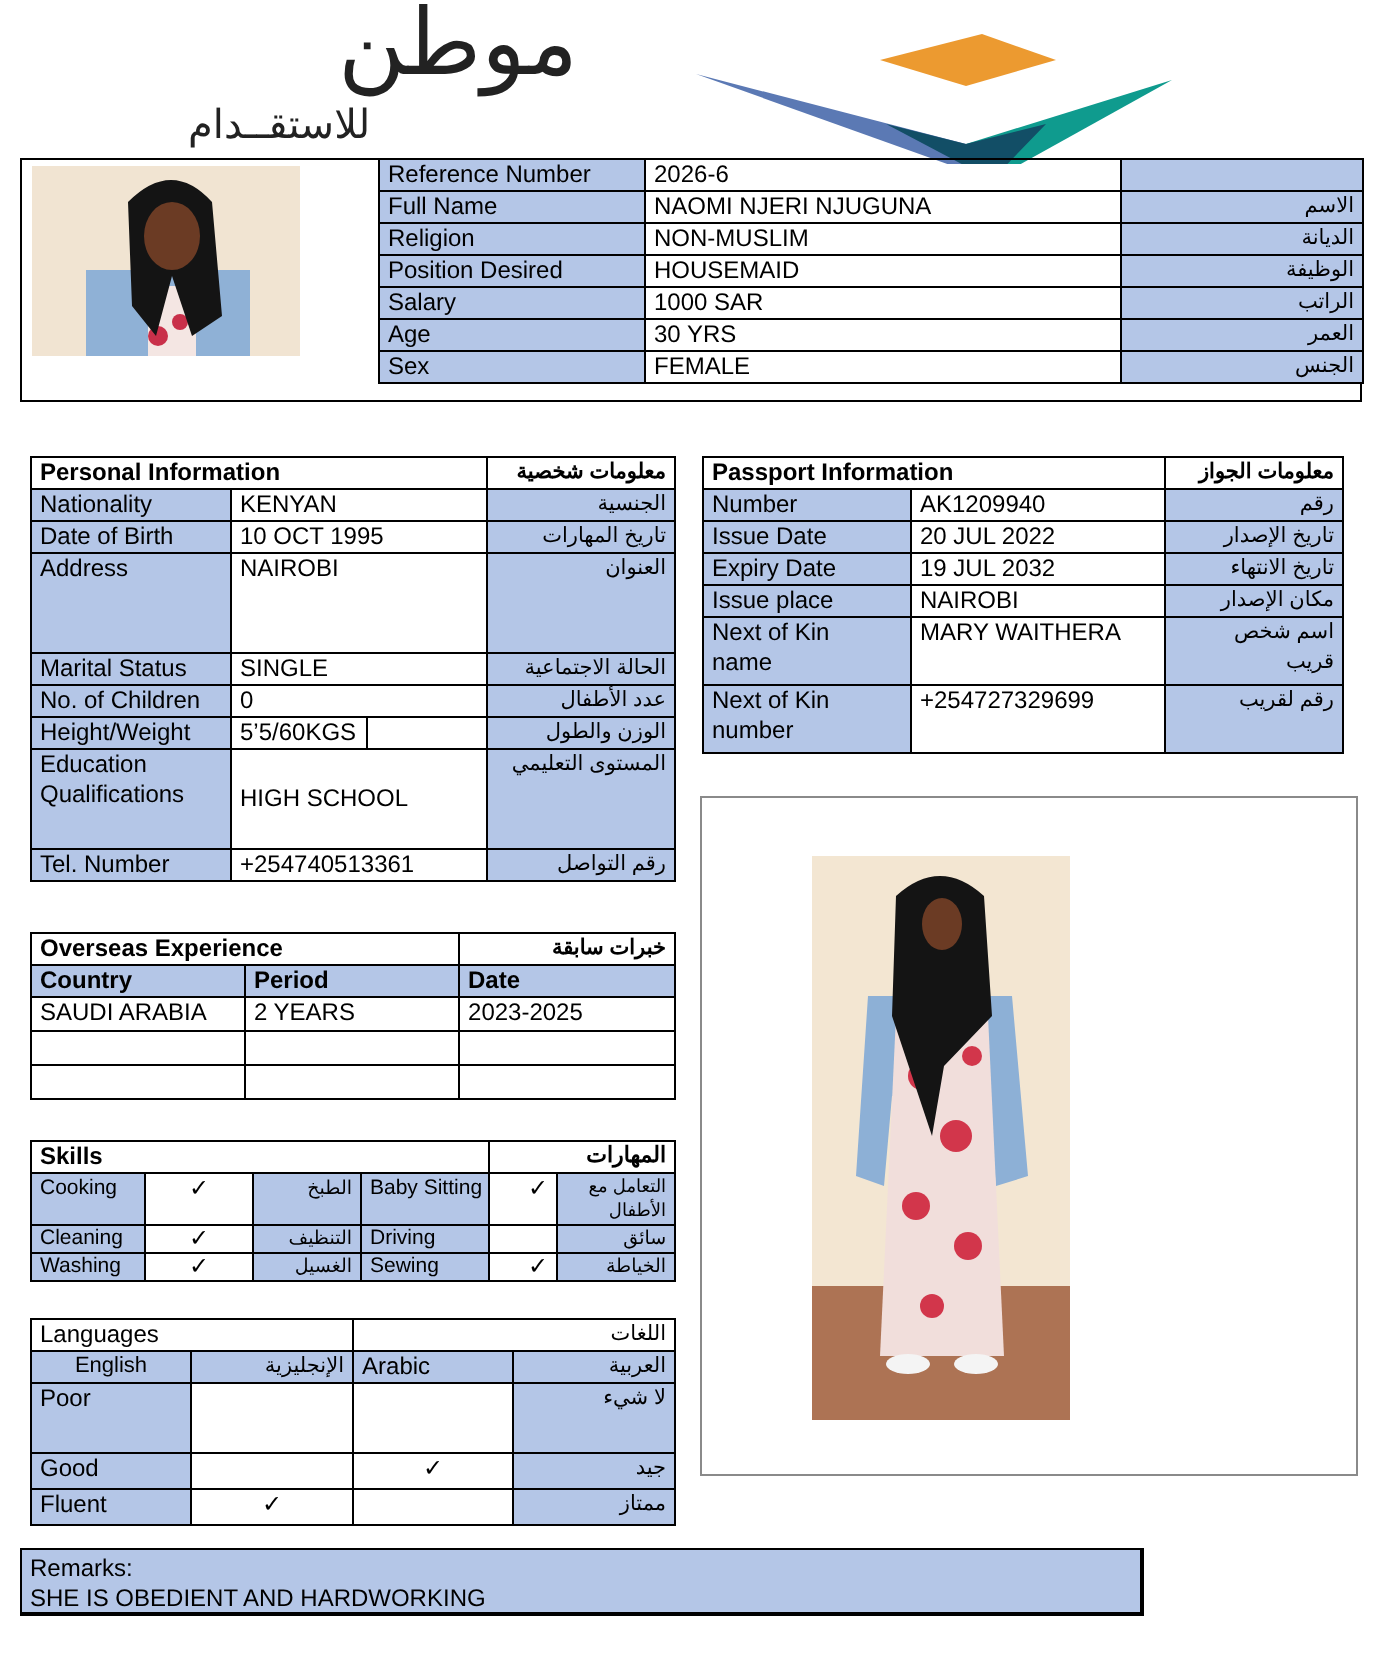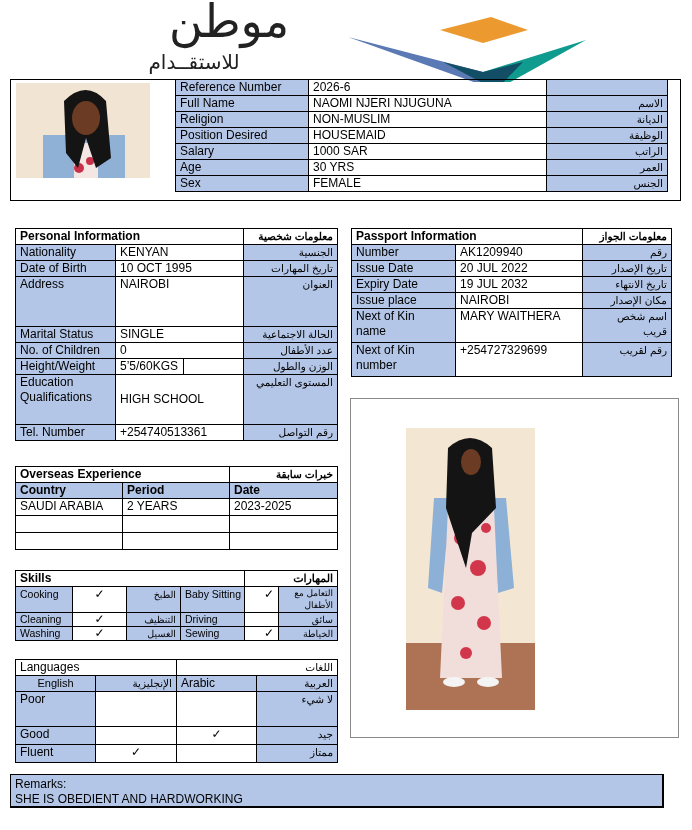--- a/index.html
+++ b/index.html
@@ -12,28 +12,28 @@
   .hdr td { font-weight: bold; }
   .chk { text-align: center; }
   
   .logo-ar { position: absolute; left: 94px; top: 8px; width: 270px; height: 70px; }
   .logo-mark { position: absolute; left: 348px; top: 12px; width: 240px; height: 70px; }
   
   .top-frame { left: 10px; top: 79px; width: 671px; height: 122px; border: 1px solid #000; }
   .photo-small { left: 16px; top: 83px; width: 134px; height: 95px; background: linear-gradient(180deg,#f3e7d6 0%,#efe1cf 100%); overflow: hidden; }
   .photo-big-frame { left: 350px; top: 398px; width: 329px; height: 340px; border: 1px solid #8a8a8a; }
   .photo-big { left: 406px; top: 428px; width: 129px; height: 282px; background: linear-gradient(180deg,#f4e8d6 0%,#efe2cd 75%,#b47a5c 76%,#a86d50 100%); overflow: hidden; }
-  .remarks { left: 10px; top: 774px; width: 654px; height: 34px; background: #b4c6e7; border: 1px solid #000; border-right-width: 2px; border-bottom-width: 2px; padding: 2px 4px; font-size: 12px; line-height: 15px; }
+  .remarks { left: 10px; top: 774px; width: 562px; height: 34px; background: #b4c6e7; border: 1px solid #000; border-right-width: 2px; border-bottom-width: 2px; padding: 2px 4px; font-size: 12px; line-height: 15px; }
 </style>
 </head>
 <body>
 
 <div class="logo-ar">
   <div style="position:absolute;left:0;top:-14px;width:270px;text-align:center;font-family:'DejaVu Sans',sans-serif;font-size:46px;color:#222;direction:rtl;letter-spacing:6px;">موطن</div>
-  <div style="position:absolute;left:0;top:42px;width:200px;text-align:center;font-family:'DejaVu Sans',sans-serif;font-size:20px;color:#222;direction:rtl;">للاستقــدام</div>
+  <div style="position:absolute;left:0;top:42px;width:200px;text-align:left;font-family:'DejaVu Sans',sans-serif;font-size:20px;color:#222;direction:rtl;">للاستقــدام</div>
 </div>
 <svg class="logo-mark" viewBox="0 0 240 70">
   <polygon points="92,18 143,5 180,18 135,31" fill="#ec9a30"></polygon>
   <polygon points="0,25 135,60 148,78" fill="#5b79b4"></polygon>
   <polygon points="238,28 135,60 148,78" fill="#0f9b8e"></polygon>
   <polygon points="95,50 135,60 175,50 148,78" fill="#124e66"></polygon>
 </svg>
 
 <div class="abs top-frame"></div>
 <div class="abs photo-small">
@@ -41,21 +41,21 @@
     <rect width="134" height="95" fill="#f1e4d2"></rect>
     <rect x="27" y="52" width="82" height="43" fill="#8fb1d6"></rect>
     <rect x="58" y="60" width="24" height="35" fill="#f4e6e3"></rect>
     <circle cx="63" cy="85" r="5" fill="#c9304a"></circle>
       <circle cx="74" cy="78" r="4" fill="#c9304a"></circle>
     <path d="M48 18 Q70 -4 90 18 L95 75 L80 85 L70 55 L62 85 L50 70 Z" fill="#141414"></path>
     <ellipse cx="70" cy="35" rx="14" ry="17" fill="#6b3b24"></ellipse>
   </svg>
 </div>
 
-<table class="abs" style="left:175px;top:79px;width:492px;padding-left:12px;">
+<table class="abs" style="left:189px;top:79px;width:492px;padding-left:12px;">
   <colgroup>
       <col style="width:133px">
       <col style="width:238px">
       <col style="width:121px">
     </colgroup>
   <tbody>
     <tr>
         <td class="b">Reference Number</td>
         <td>2026-6</td>
         <td class="b ar"></td>

